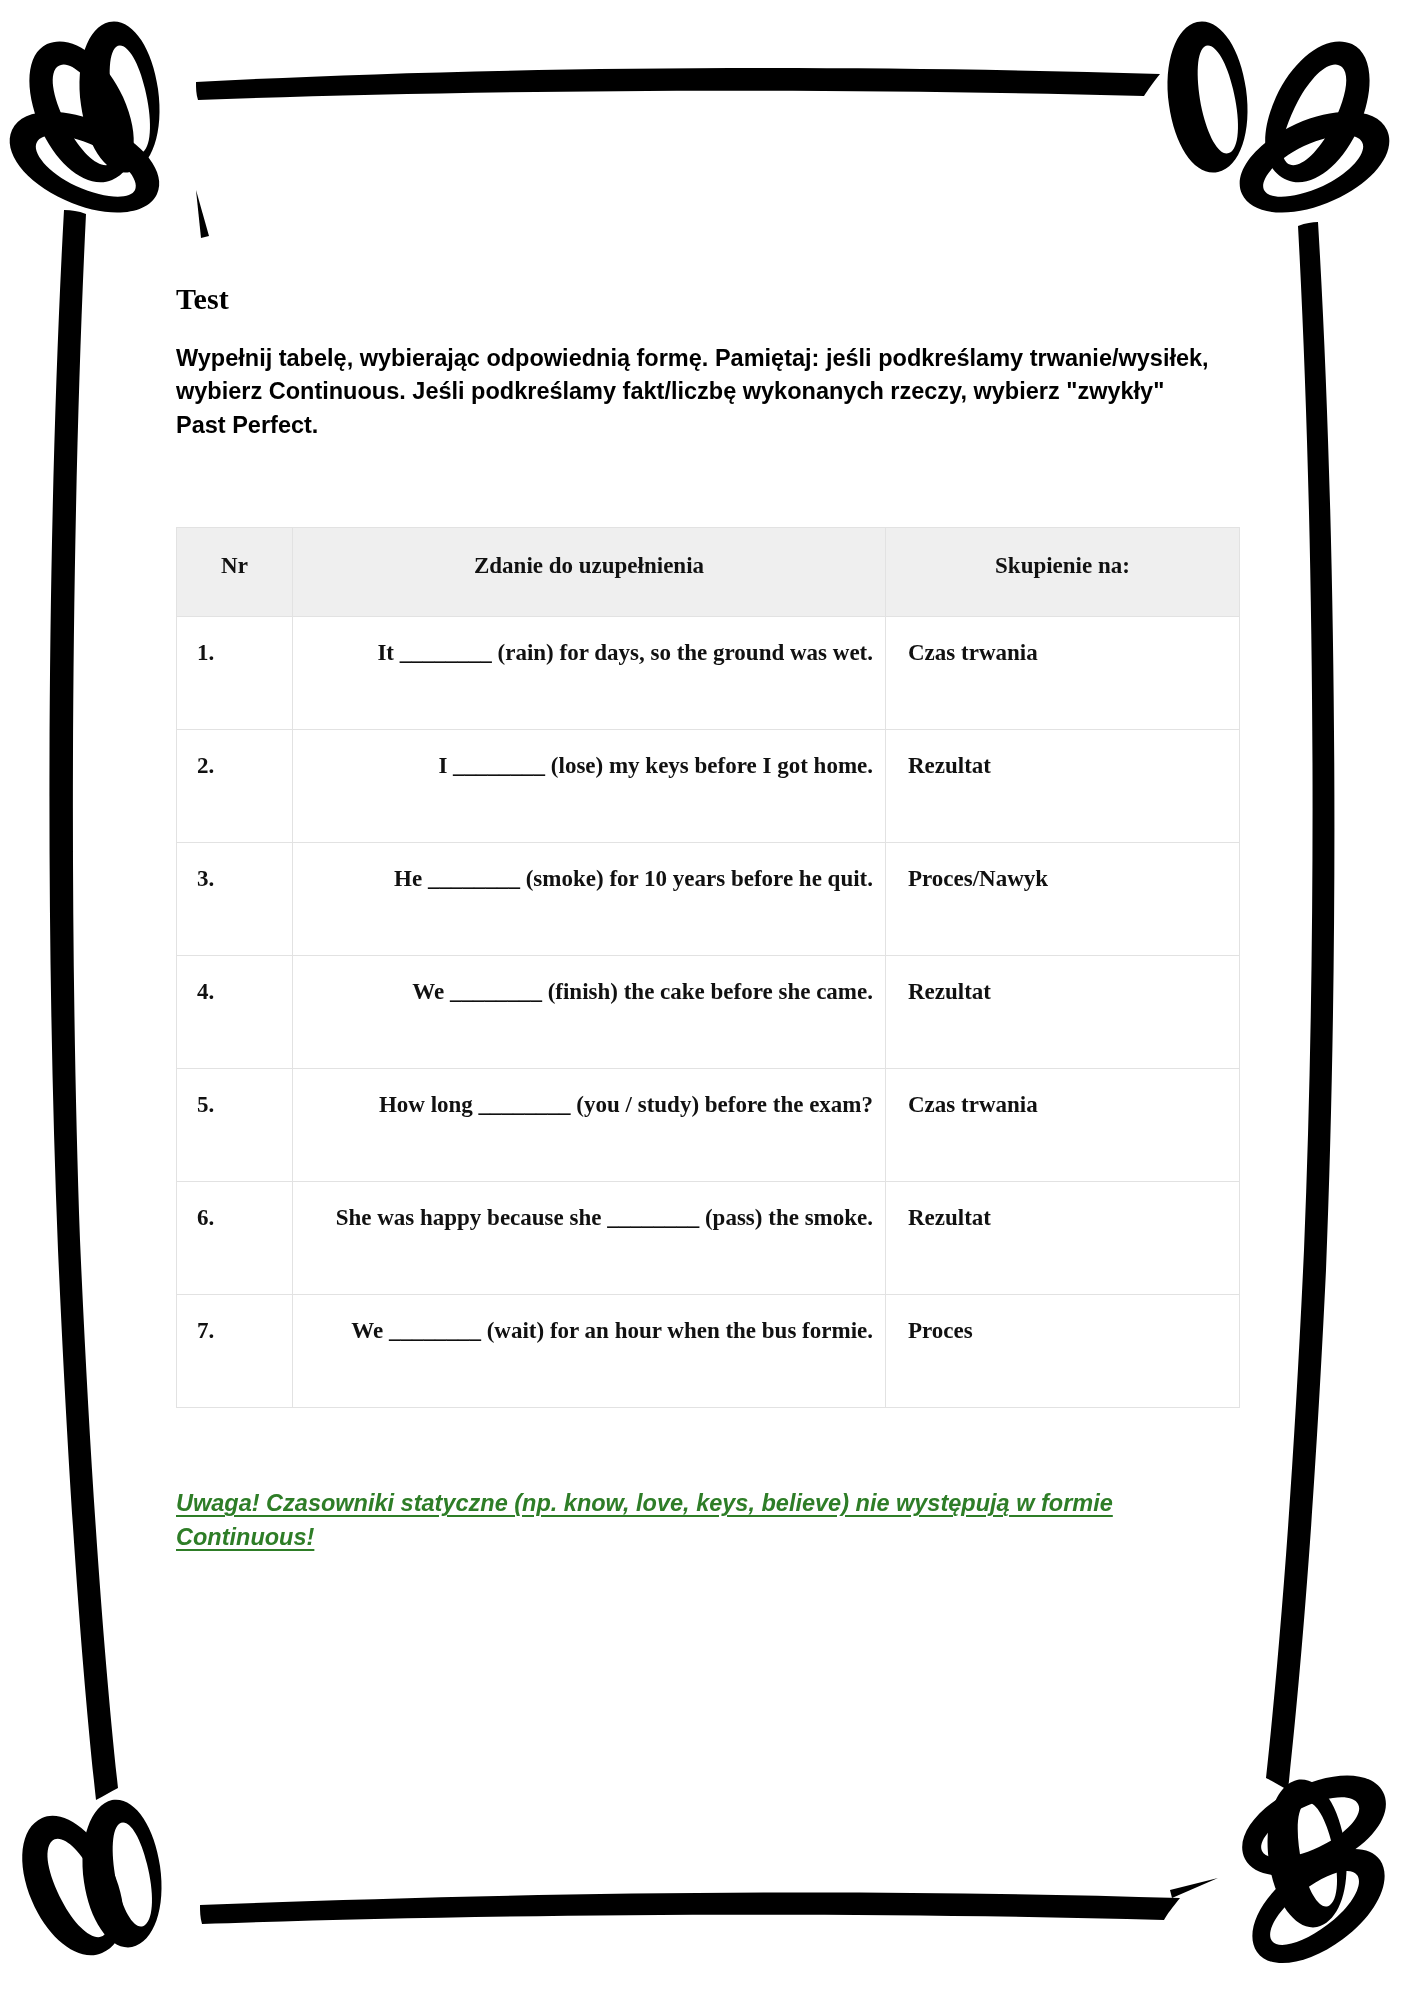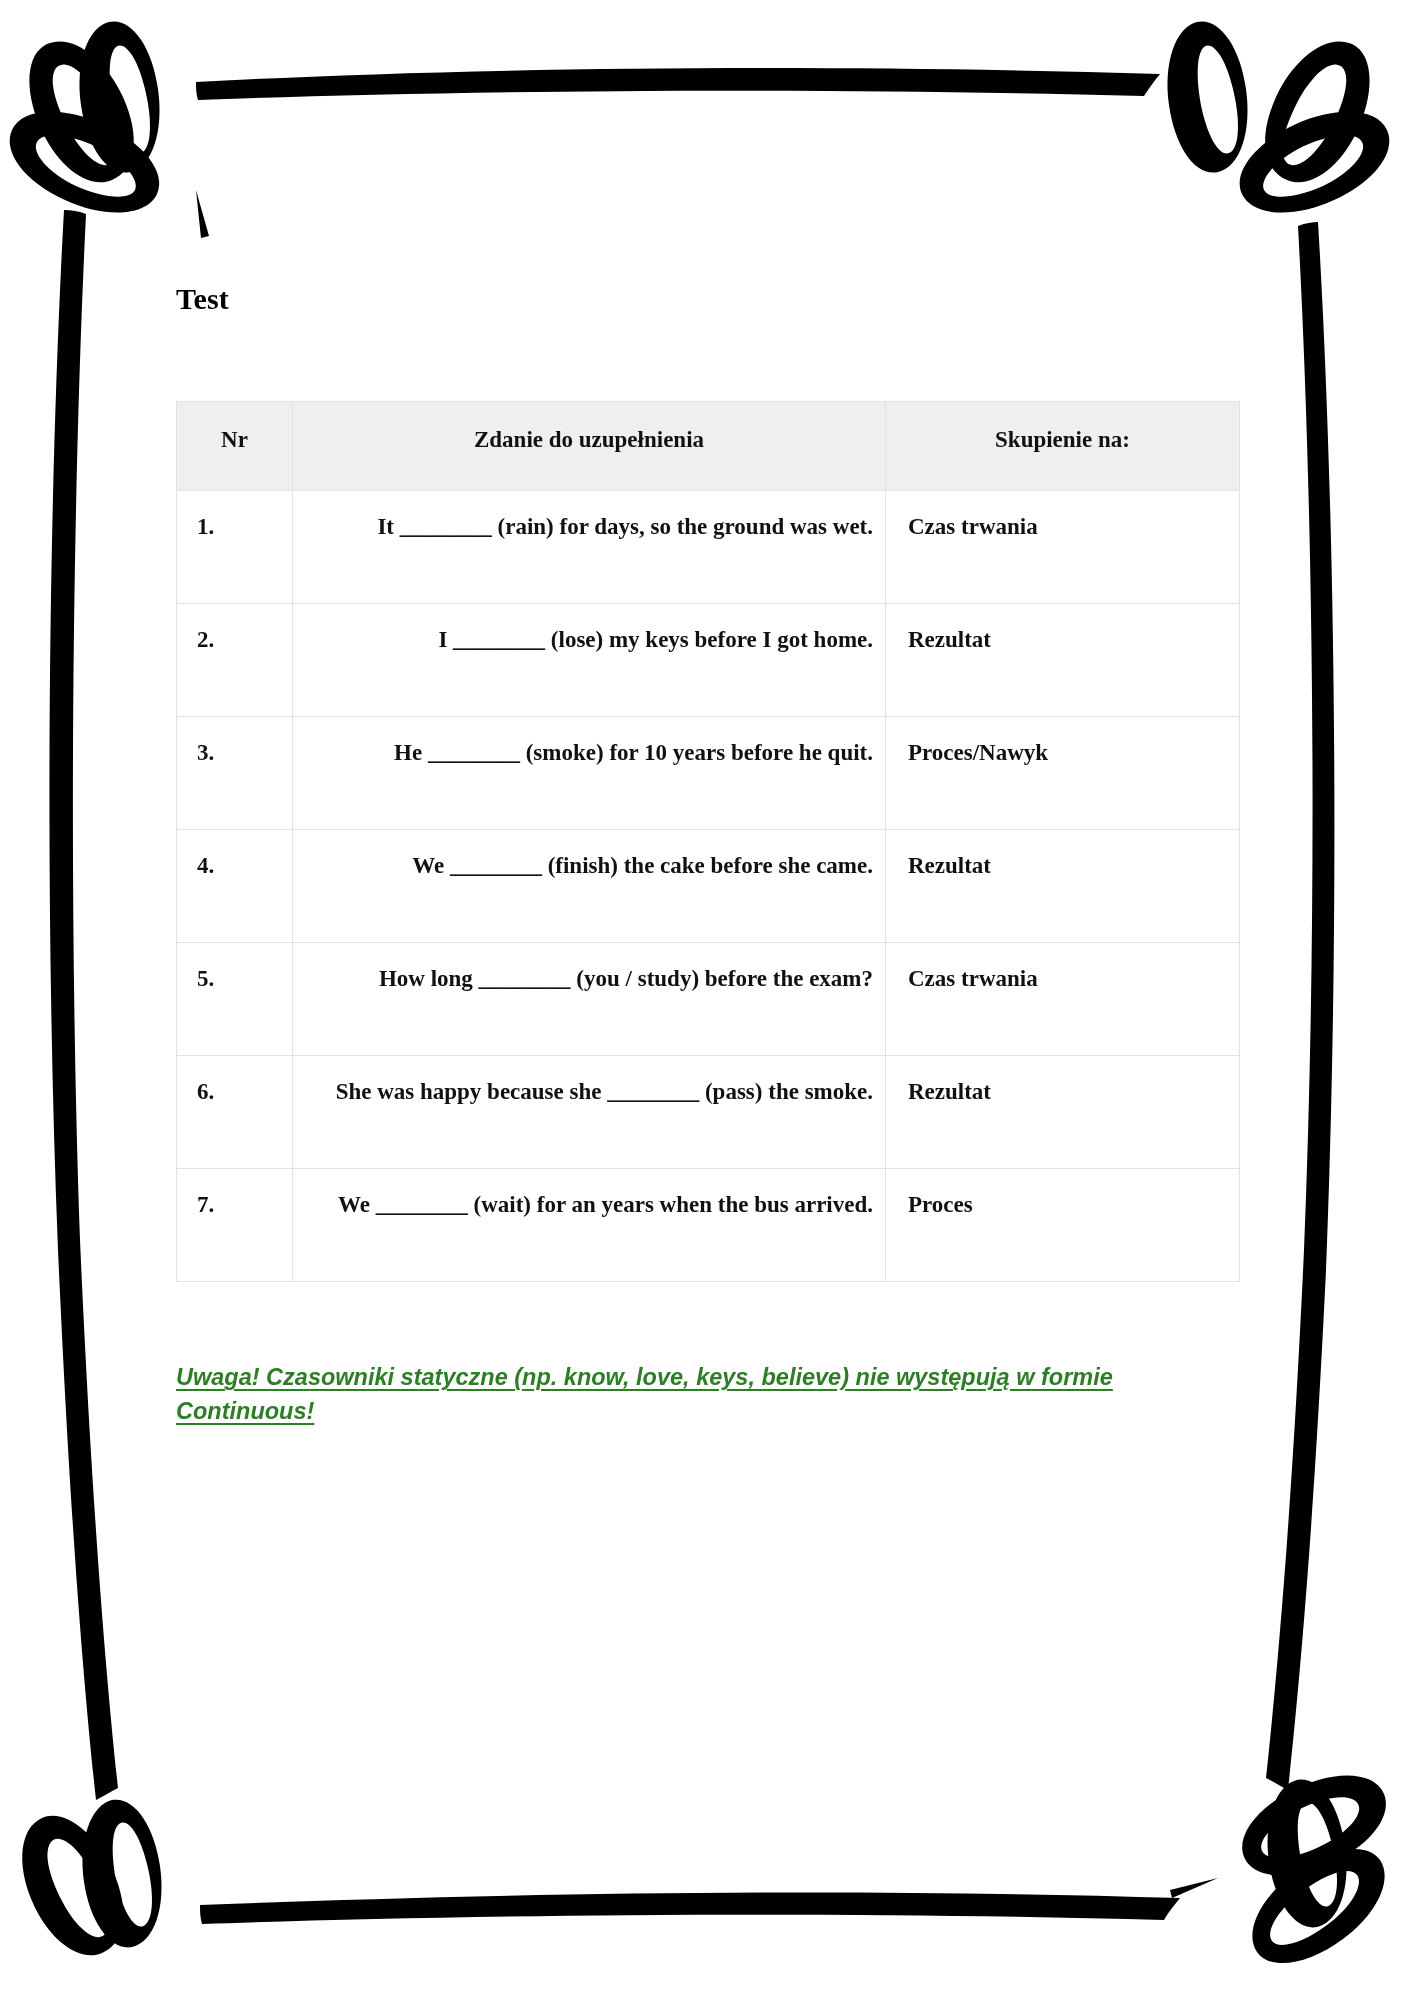--- a/index.html
+++ b/index.html
@@ -144,20 +144,21 @@
   </g>
 
   <path d="M196,190 L209,236 L201,238 Z" fill="#000000"></path>
   <path d="M1218,1878 L1170,1890 L1172,1898 Z" fill="#000000"></path>
 </svg>
 
 <div id="page-content">
 
   <h1 id="doc-title">Test</h1>
 
+  <p id="intro-paragraph">Wypełnij tabelę, wybierając odpowiednią formę. Pamiętaj: jeśli podkreślamy trwanie/wysiłek, wybierz Continuous. Jeśli podkreślamy fakt/liczbę wykonanych rzeczy, wybierz "zwykły" Past Perfect.</p>
 
   <div id="exercise-table-wrap">
     <table class="exercise-table">
       <colgroup>
         <col class="col-nr">
         <col class="col-sent">
         <col class="col-focus">
       </colgroup>
       <thead>
         <tr>
@@ -192,21 +193,21 @@
           <td class="cell-sent">How long ________ (you / study) before the exam?</td>
           <td class="cell-focus">Czas trwania</td>
         </tr>
         <tr>
           <td class="cell-nr">6.</td>
           <td class="cell-sent">She was happy because she ________ (pass) the smoke.</td>
           <td class="cell-focus">Rezultat</td>
         </tr>
         <tr>
           <td class="cell-nr">7.</td>
-          <td class="cell-sent">We ________ (wait) for an years when the bus arrived.</td>
+          <td class="cell-sent">We ________ (wait) for an hour when the bus formie.</td>
           <td class="cell-focus">Proces</td>
         </tr>
       </tbody>
     </table>
   </div>
 
   <p id="footer-note">Uwaga! Czasowniki statyczne (np. know, love, keys, believe) nie występują w formie Continuous!</p>
 
 </div>
 

